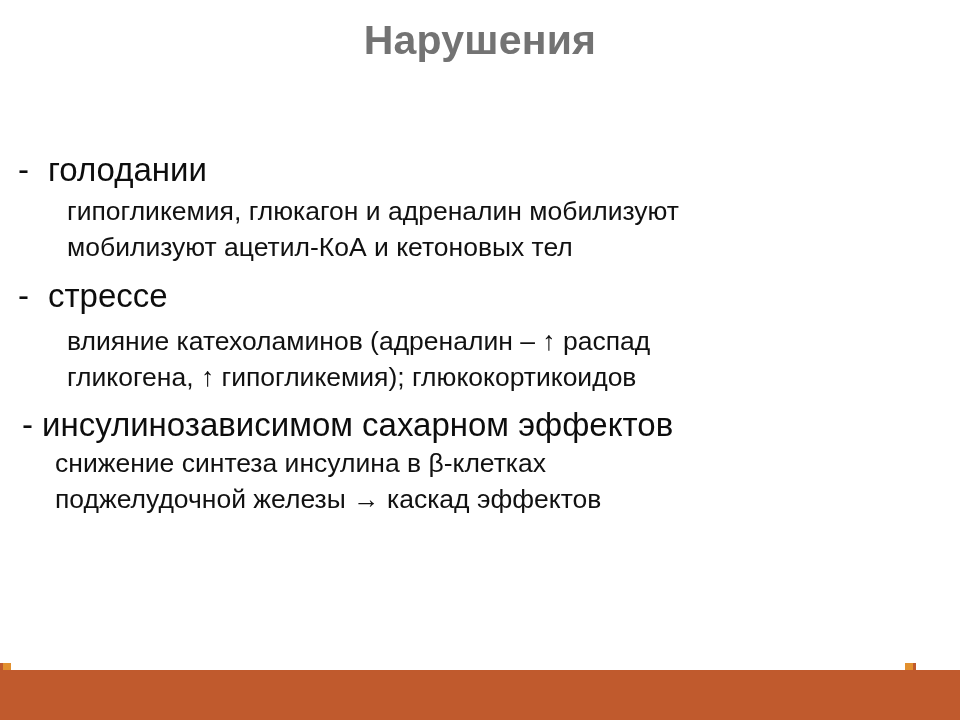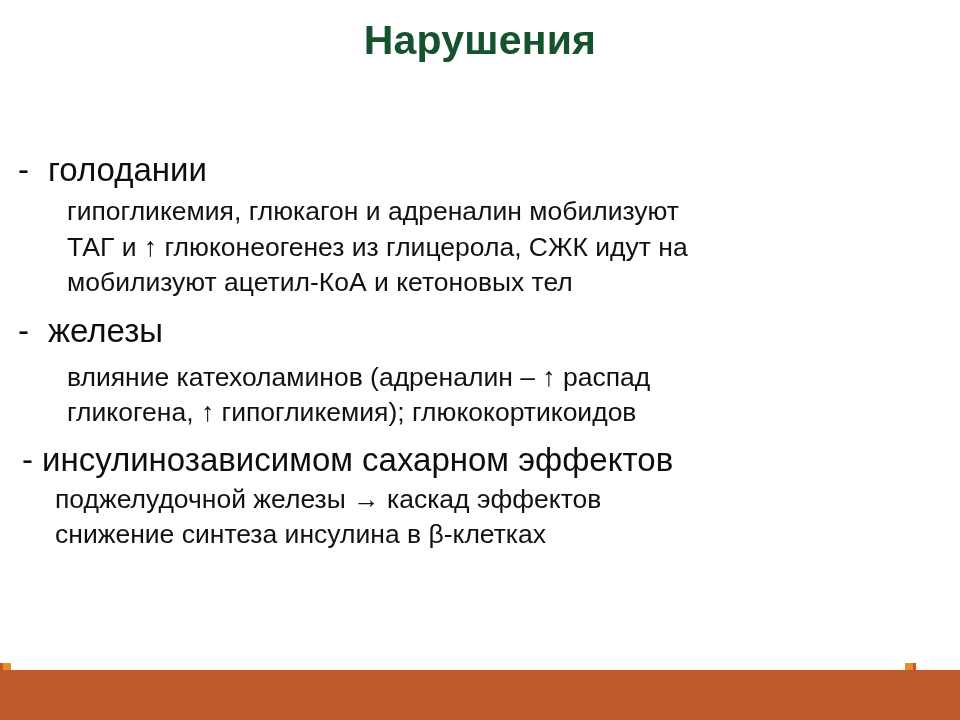--- a/index.html
+++ b/index.html
@@ -23,21 +23,21 @@
     background: #ffffff;
   }
 
   
   .title-block {
     position: absolute;
     top: 14px;
     left: 0;
     width: 960px;
     text-align: center;
-    color: #14532d;
+    color: #737373;
     font-weight: bold;
     font-size: 41px;
     line-height: 1.30;
     letter-spacing: 0.2px;
   }
   .title-line {
     display: block;
     white-space: nowrap;
   }
 
@@ -142,44 +142,43 @@
 
   <div class="body-block">
 
     <div class="section sec-fasting">
       <div class="section-header">
         <span class="dash">-</span>
         <span class="head-text">голодании</span>
       </div>
       <div class="section-body">
         <span class="line">гипогликемия, глюкагон и адреналин мобилизуют</span>
-        <span class="line">ТАГ и ↑ глюконеогенез из глицерола, СЖК идут на</span>
         <span class="line">мобилизуют ацетил-КоА и кетоновых тел</span>
       </div>
     </div>
 
     <div class="section sec-stress">
       <div class="section-header">
         <span class="dash">-</span>
-        <span class="head-text">железы</span>
+        <span class="head-text">стрессе</span>
       </div>
       <div class="section-body">
         <span class="line">влияние катехоламинов (адреналин – ↑ распад</span>
         <span class="line">гликогена, ↑ гипогликемия); глюкокортикоидов</span>
       </div>
     </div>
 
     <div class="section sec-diabetes">
       <div class="section-header wide">
         <span class="dash">-</span>
         <span class="head-text">инсулинозависимом сахарном  эффектов</span>
       </div>
       <div class="section-body">
+        <span class="line">снижение синтеза инсулина в β-клетках</span>
         <span class="line">поджелудочной железы → каскад эффектов</span>
-        <span class="line">снижение синтеза инсулина в β-клетках</span>
       </div>
     </div>
 
   </div>
 
   <div class="bar-tab left"></div>
   <div class="bar-tab-stem left"></div>
   <div class="bar-tab right"></div>
   <div class="bar-tab-stem right"></div>
   <div class="bottom-bar"></div>

